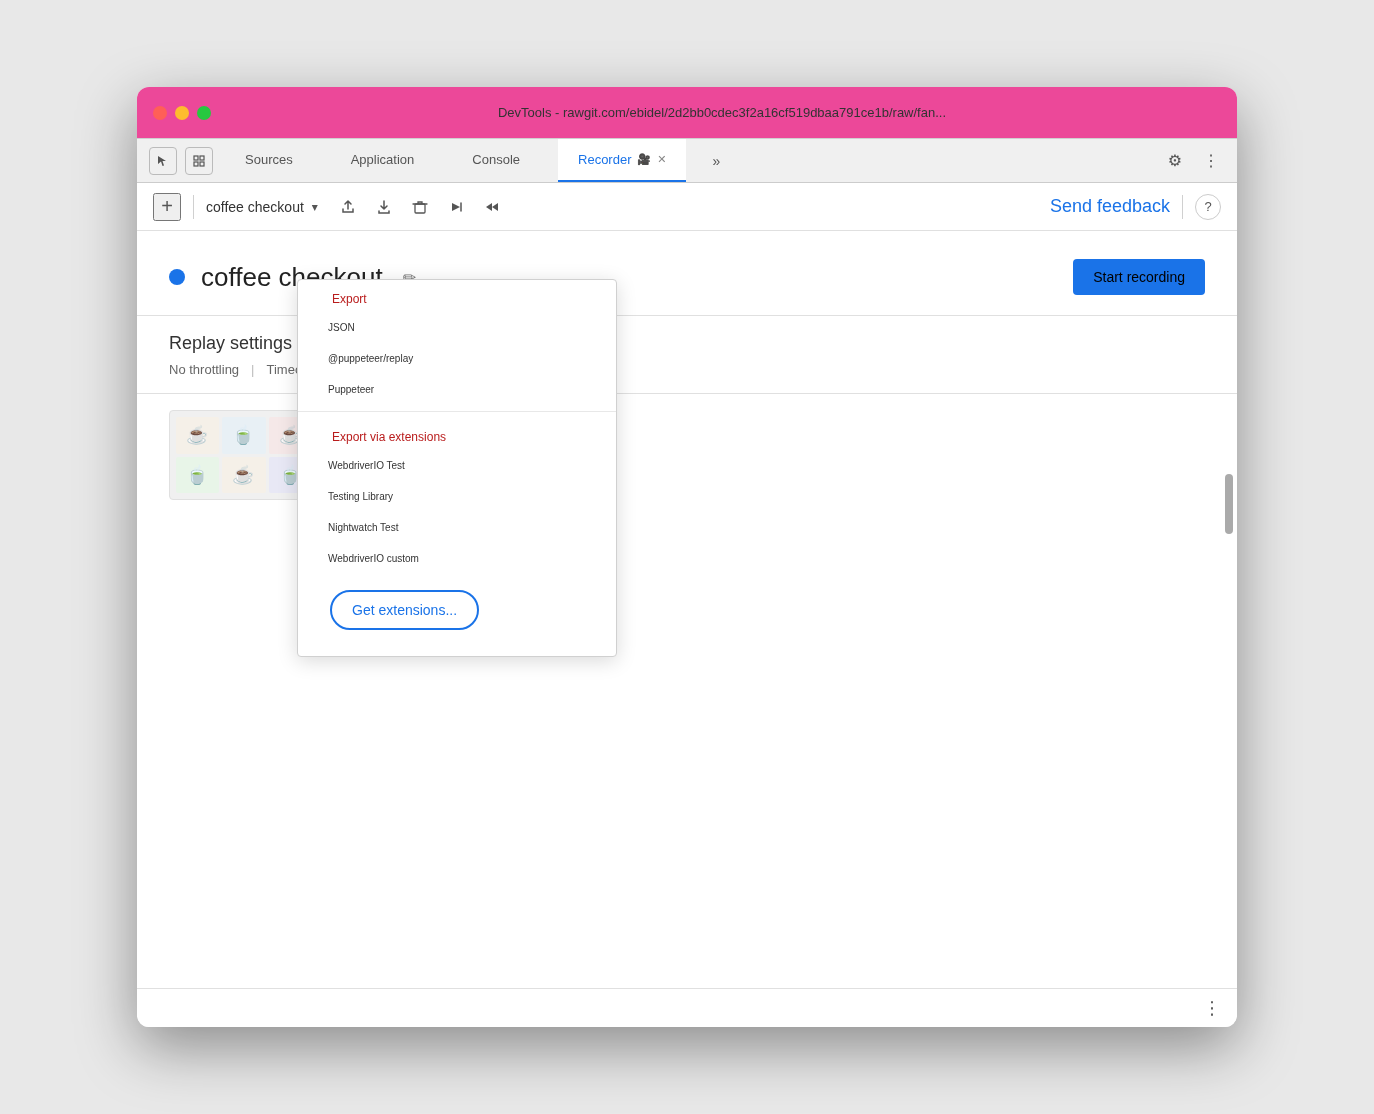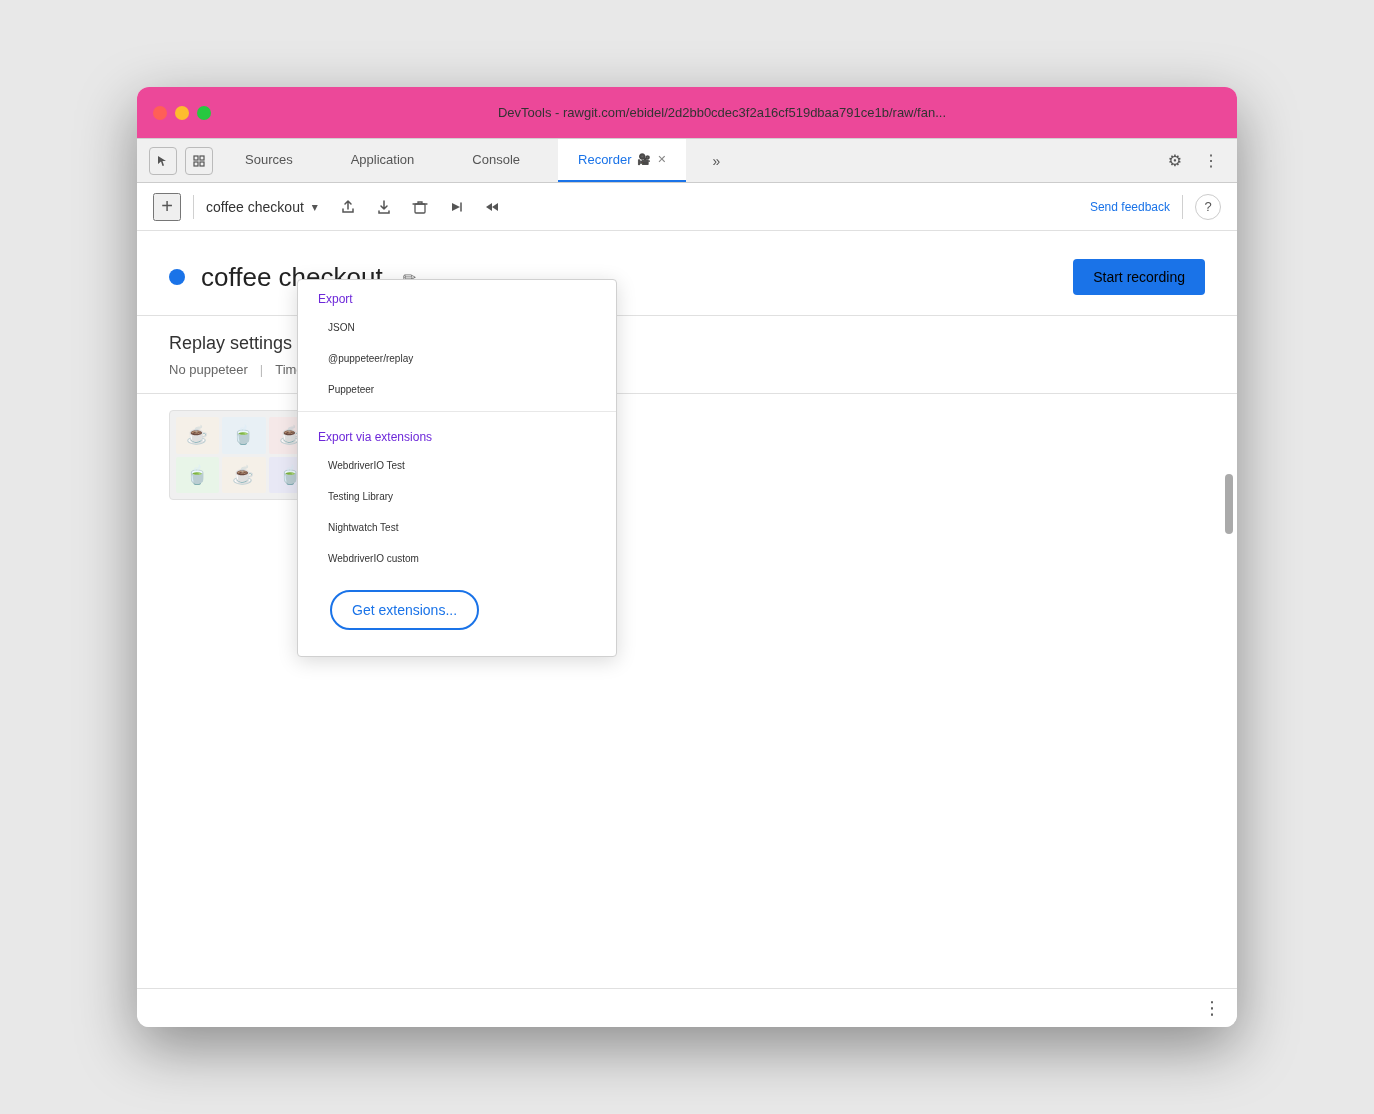--- a/index.html
+++ b/index.html
@@ -212,21 +212,21 @@
       align-items: center;
       justify-content: center;
       font-size: 16px;
       color: #555;
       border-radius: 4px;
     }
 
     .toolbar-spacer { flex: 1; }
 
     .send-feedback {
-      font-size: 12px;
+      font-size: 18px;
       color: #1a73e8;
       cursor: pointer;
       text-decoration: none;
     }
 
     .help-btn {
       width: 26px;
       height: 26px;
       border: 1px solid #ccc;
       border-radius: 50%;
@@ -381,23 +381,23 @@
       width: 320px;
       background: #fff;
       border: 1px solid #d0d0d0;
       border-radius: 4px;
       box-shadow: 0 4px 20px rgba(0,0,0,0.15);
       pointer-events: all;
       z-index: 20;
     }
 
     .dropdown-section-label {
-      padding: 12px 20px 6px;
+      padding: 12px 34px 6px;
       font-size: 12px;
-      color: #6d28d9;
+      color: #b91c1c;
       font-weight: 500;
     }
 
     .dropdown-item {
       padding: 10px 30px;
       font-size: 10px;
       color: #333;
       cursor: pointer;
     }
 
@@ -549,21 +549,21 @@
       <span class="edit-icon">✏</span>
       <button class="start-btn">Start recording</button>
     </div>
 
     <div class="replay-settings">
       <div class="replay-settings-header">
         <span>Replay settings</span>
         <span>▶</span>
       </div>
       <div class="replay-settings-sub">
-        <span>No puppeteer</span>
+        <span>No throttling</span>
         <span class="pipe-sep">|</span>
         <span>Timeout: 5000 ms</span>
       </div>
     </div>
 
     <div class="steps-area">
 
       <div class="step-item">
         <div class="step-thumbnail">
 

